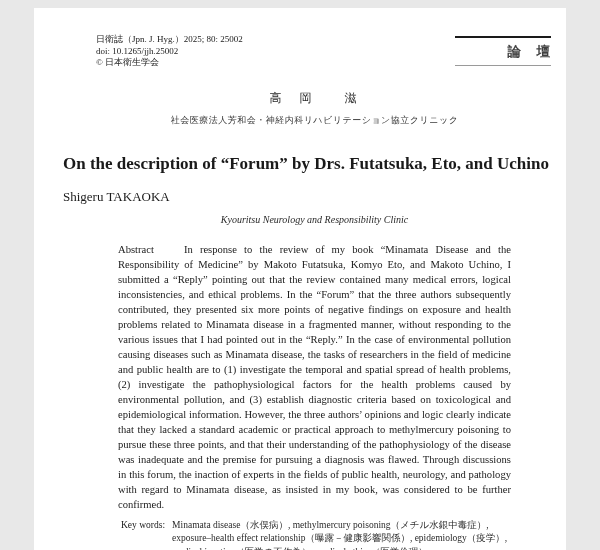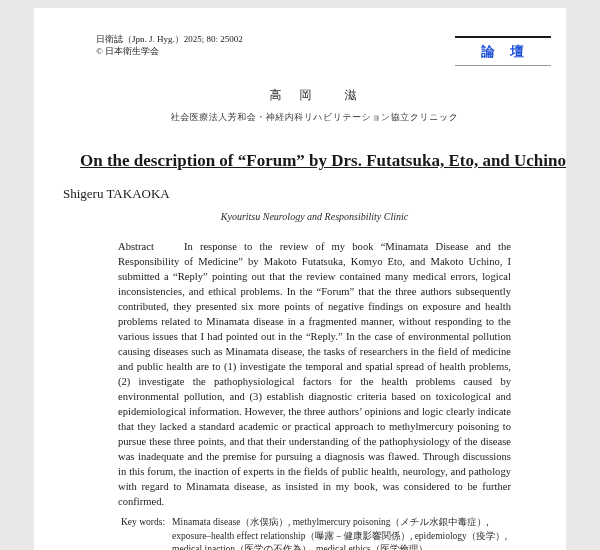--- a/index.html
+++ b/index.html
@@ -24,26 +24,26 @@
   .header-left div {
     font-size: 9px;
     line-height: 11.5px;
     color: #222;
   }
   .badge {
     margin-top: 2px;
     width: 96px;
     border-top: 2.5px solid #1a1a1a;
     border-bottom: 1.5px solid #9a9a9a;
-    text-align: center;
+    text-align: right;
     padding: 5px 0 4px 0;
     font-weight: bold;
     font-size: 13.5px;
     letter-spacing: 1px;
-    color: #1d4ed8;
+    color: #404040;
   }
   .title-jp {
     text-align: center;
     margin-top: 33px;
     font-size: 19px;
     font-weight: bold;
     font-family: "Liberation Sans", "DejaVu Sans", sans-serif;
     letter-spacing: 0.5px;
   }
   .author-jp {
@@ -54,25 +54,24 @@
     color: #2a2a2a;
   }
   .affil-jp {
     text-align: center;
     margin-top: 7px;
     font-size: 9px;
     color: #3a3a3a;
     letter-spacing: 0.5px;
   }
   .title-en {
-    text-align: right;
+    text-align: left;
     margin-top: 27px;
     font-size: 17px;
     font-weight: bold;
-    text-decoration: underline;
   }
   .author-en {
     text-align: left;
     margin-top: 15px;
     font-size: 13px;
   }
   .affil-en {
     text-align: center;
     margin-top: 9px;
     font-size: 10px;
@@ -107,20 +106,21 @@
   }
 </style>
 </head>
 <body>
 
 <div class="page">
 
   <div class="header">
     <div class="header-left">
       <div>日衛誌（Jpn. J. Hyg.）2025; 80: 25002</div>
+      <div>doi: 10.1265/jjh.25002</div>
       <div>© 日本衛生学会</div>
     </div>
     <div class="badge">論　壇</div>
   </div>
 
 
   <div class="author-jp">高　岡　　滋</div>
 
   <div class="affil-jp">社会医療法人芳和会・神経内科リハビリテーション協立クリニック</div>
 

